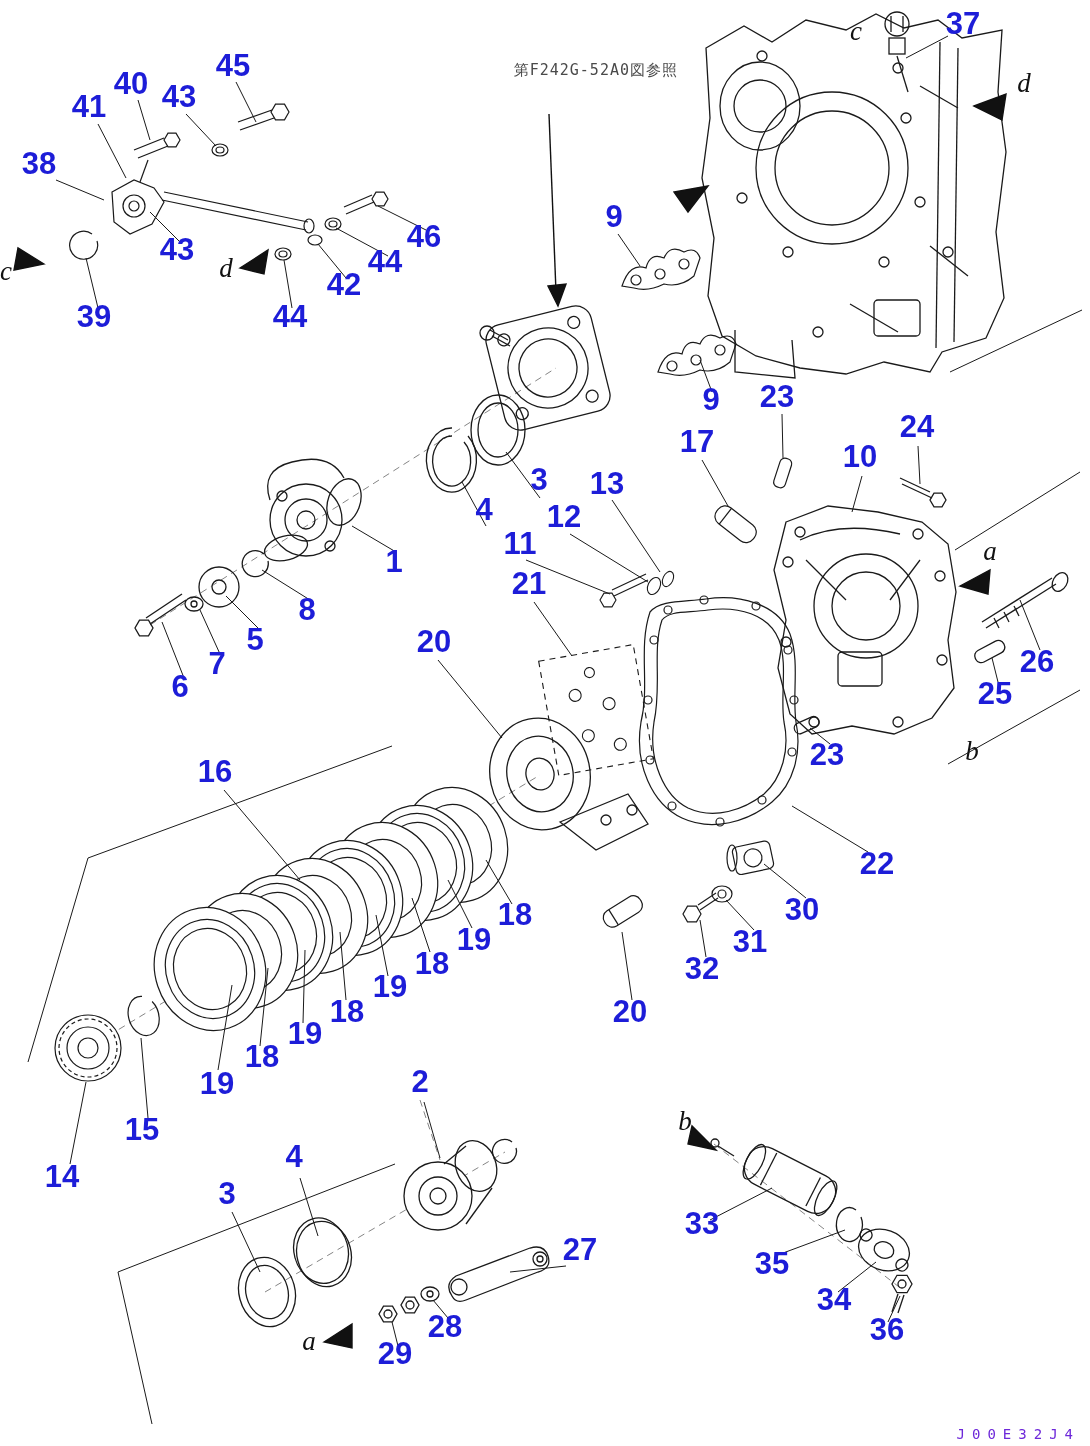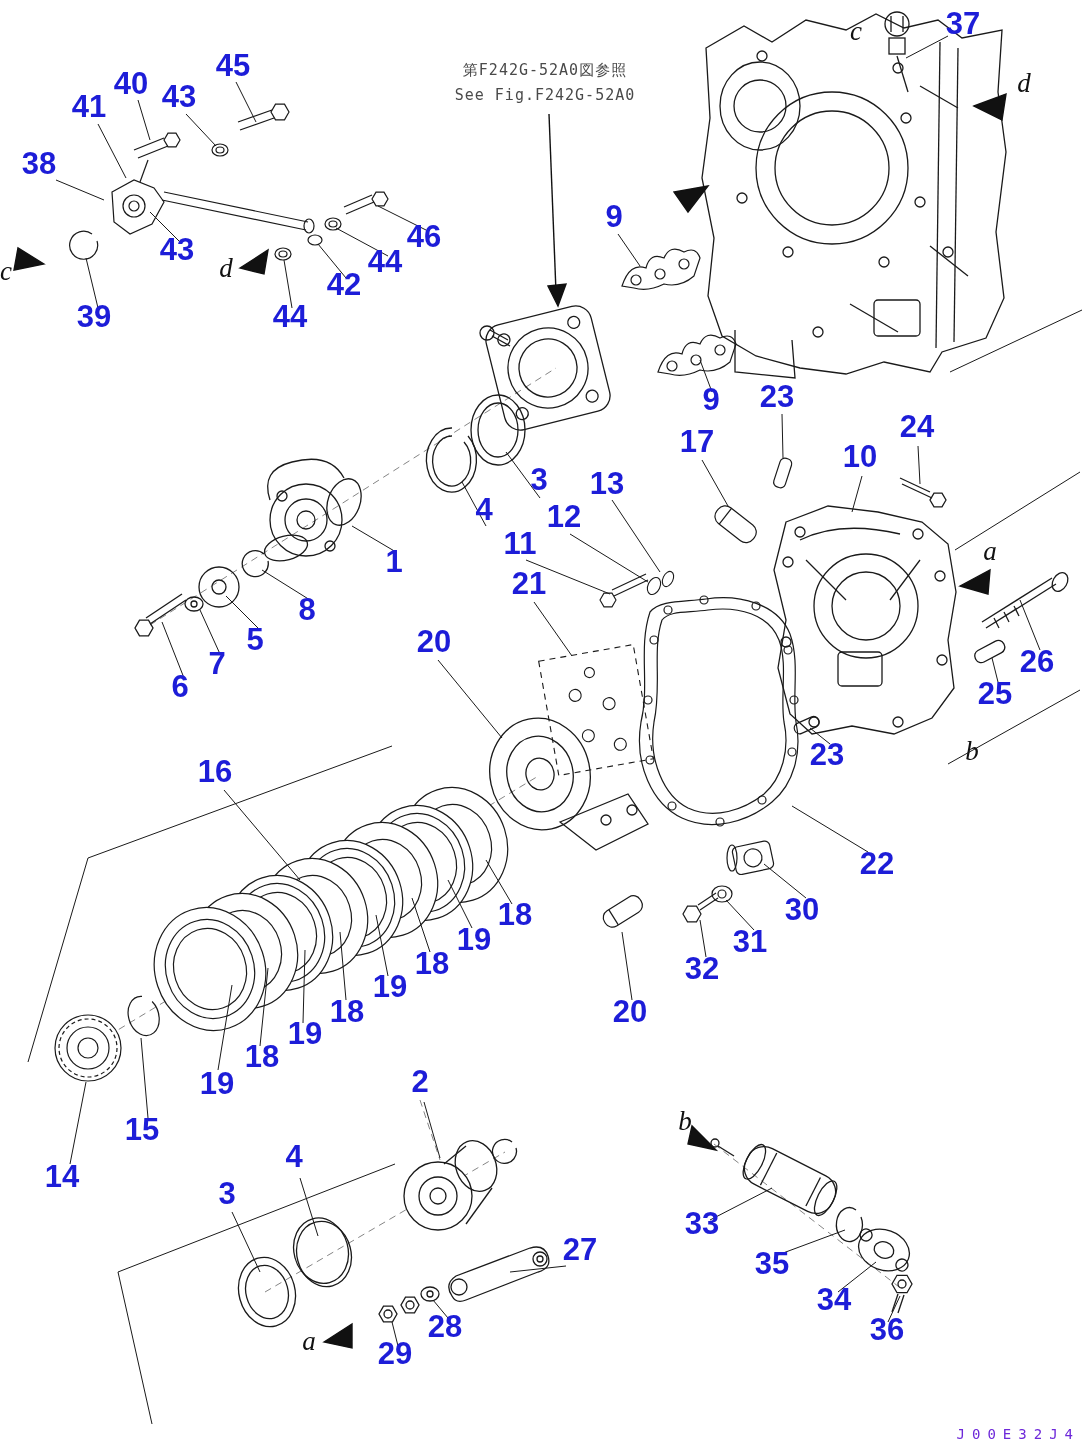--- a/index.html
+++ b/index.html
@@ -1,21 +1,21 @@
 <!DOCTYPE html>
 <html style="--accent: #1d1dd8;"><head>
 <meta charset="utf-8">
 <style>
   html,body{margin:0;padding:0;background:#fff;}
   .stage{position:relative;width:1090px;height:1446px;background:#fff;overflow:hidden;
          font-family:"Liberation Sans",sans-serif;}
   svg{position:absolute;left:0;top:0;}
   .part-num{font:700 31px "Liberation Sans",sans-serif;fill:var(--accent,#1d1dd8);text-anchor:middle;}
   .view-letter{font:italic 400 27px "Liberation Serif",serif;fill:#111;text-anchor:middle;}
-  .fig-ref{position:absolute;left:412px;top:58px;width:266px;text-align:center;color:#4a4a4a;
+  .fig-ref{position:absolute;left:412px;top:58px;width:266px;text-align:right;color:#4a4a4a;
            font:15px "DejaVu Sans Mono",monospace;line-height:25px;letter-spacing:1px;}
   .watermark{position:absolute;right:10px;bottom:4px;color:#6d28d9;
              font:14px "DejaVu Sans Mono",monospace;letter-spacing:7px;}
 </style>
 </head>
 <body>
 
 <div class="stage">
 
   <svg viewBox="0 0 1090 1446" width="1090" height="1446">
@@ -485,17 +485,16 @@
         <text x="6" y="280" class="view-letter">c</text>
         <text x="990" y="560" class="view-letter">a</text>
         <text x="972" y="760" class="view-letter">b</text>
         <text x="685" y="1130" class="view-letter">b</text>
         <text x="309" y="1350" class="view-letter">a</text>
       </g>
   </svg>
 
   <div class="fig-ref">
     <div>第F242G-52A0図参照</div>
-    <div>See Fig.F242G-52A0</div>
   </div>
 
   <div class="watermark">J00E32J4</div>
 </div>
 
 </body></html>

